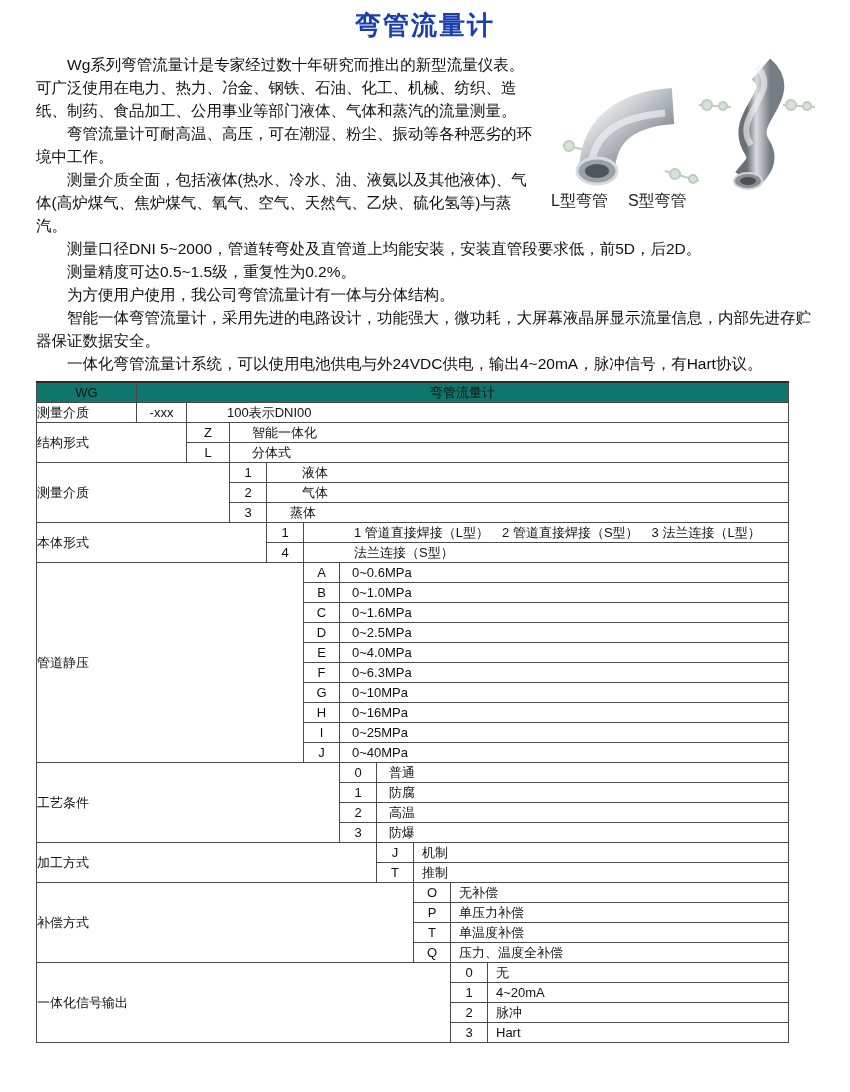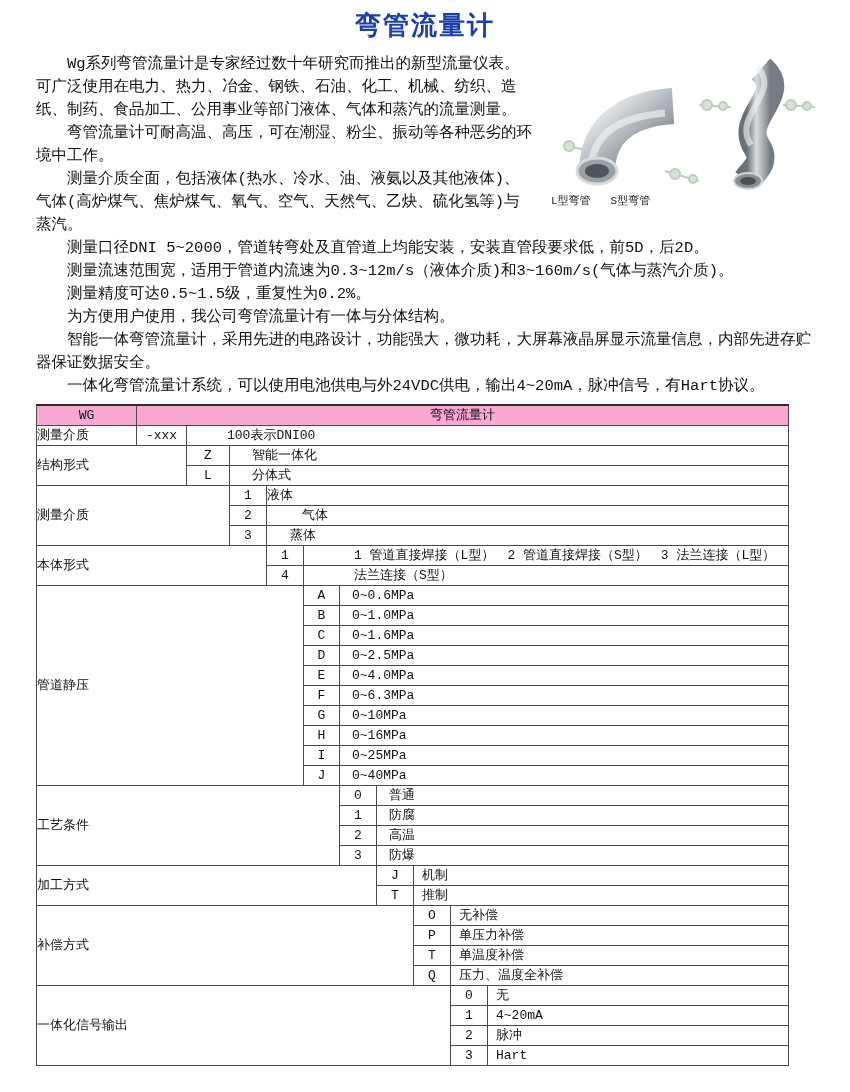--- a/index.html
+++ b/index.html
@@ -1,21 +1,21 @@
 <!DOCTYPE html>
 <html><head>
 <meta charset="utf-8">
 <style>
   html,body{margin:0;padding:0;background:#ffffff;}
   .page{
     position:relative;
     width:850px;
     height:1092px;
     background:#ffffff;
-    font-family:Liberation Mono, monospace;
+    font-family:Liberation Sans, sans-serif;
     color:#101010;
     overflow:hidden;
   }
   .title{
     text-align:center;
     padding-top:8px;
     font-size:26px;
     font-weight:bold;
     letter-spacing:2px;
   }
@@ -34,21 +34,21 @@
     float:right;
     width:275px;
     height:160px;
     margin:0 0 2px 12px;
   }
   .figure svg{display:block;}
   .figure-caption{
     display:flex;
     gap:20px;
     padding-left:4px;
-    font-size:11px;
+    font-size:16px;
     line-height:16px;
     color:#222;
   }
   .sel-table{
     clear:both;
     margin-top:6px;
     width:752px;
     border-collapse:collapse;
     table-layout:fixed;
     font-size:13px;
@@ -56,21 +56,21 @@
     border-top:2px solid #2b2b2b;
   }
   .sel-table td{
     border:1px solid #4a4a4a;
     height:19px;
     line-height:19px;
     padding:0;
     overflow:hidden;
     white-space:nowrap;
   }
-  .sel-table .hdr td{background:#f9a8d4;}
+  .sel-table .hdr td{background:#0f766e;}
   .cell-label{padding-left:32px;text-align:left;}
   .cell-code{text-align:center;}
   .cell-desc{text-align:left;}
   .hdr-code{text-align:center;}
   .hdr-product{text-align:center;}
 </style>
 </head>
 <body>
 
 <div class="page">
@@ -126,21 +126,20 @@
       <div class="figure-caption">
         <span>L型弯管</span>
         <span>S型弯管</span>
       </div>
     </div>
 
     <p>Wg系列弯管流量计是专家经过数十年研究而推出的新型流量仪表。可广泛使用在电力、热力、冶金、钢铁、石油、化工、机械、纺织、造纸、制药、食品加工、公用事业等部门液体、气体和蒸汽的流量测量。</p>
     <p>弯管流量计可耐高温、高压，可在潮湿、粉尘、振动等各种恶劣的环境中工作。</p>
     <p>测量介质全面，包括液体(热水、冷水、油、液氨以及其他液体)、气体(高炉煤气、焦炉煤气、氧气、空气、天然气、乙炔、硫化氢等)与蒸汽。</p>
     <p>测量口径DNI 5~2000，管道转弯处及直管道上均能安装，安装直管段要求低，前5D，后2D。</p>
-    <p>测量流速范围宽，适用于管道内流速为0.3~12m/s（液体介质)和3~160m/s(气体与蒸汽介质)。</p>
     <p>测量精度可达0.5~1.5级，重复性为0.2%。</p>
     <p>为方便用户使用，我公司弯管流量计有一体与分体结构。</p>
     <p>智能一体弯管流量计，采用先进的电路设计，功能强大，微功耗，大屏幕液晶屏显示流量信息，内部先进存贮器保证数据安全。</p>
     <p>一体化弯管流量计系统，可以使用电池供电与外24VDC供电，输出4~20mA，脉冲信号，有Hart协议。</p>
 
     <table class="sel-table">
       <colgroup id="sel-cols">
           <col style="width: 100px;">
           <col style="width: 50px;">
           <col style="width: 43px;">
@@ -169,21 +168,21 @@
             <td class="cell-code">Z</td>
             <td class="cell-desc" colspan="9" style="padding-left: 22px;">智能一体化</td>
           </tr>
           <tr>
             <td class="cell-code">L</td>
             <td class="cell-desc" colspan="9" style="padding-left: 22px;">分体式</td>
           </tr>
           <tr>
             <td class="cell-label" colspan="3" rowspan="3">测量介质</td>
             <td class="cell-code">1</td>
-            <td class="cell-desc" colspan="8" style="">液体</td>
+            <td class="cell-desc" colspan="8" style="padding-left: 35px;">液体</td>
           </tr>
           <tr>
             <td class="cell-code">2</td>
             <td class="cell-desc" colspan="8" style="padding-left: 35px;">气体</td>
           </tr>
           <tr>
             <td class="cell-code">3</td>
             <td class="cell-desc" colspan="8" style="padding-left: 23px;">蒸体</td>
           </tr>
           <tr>

